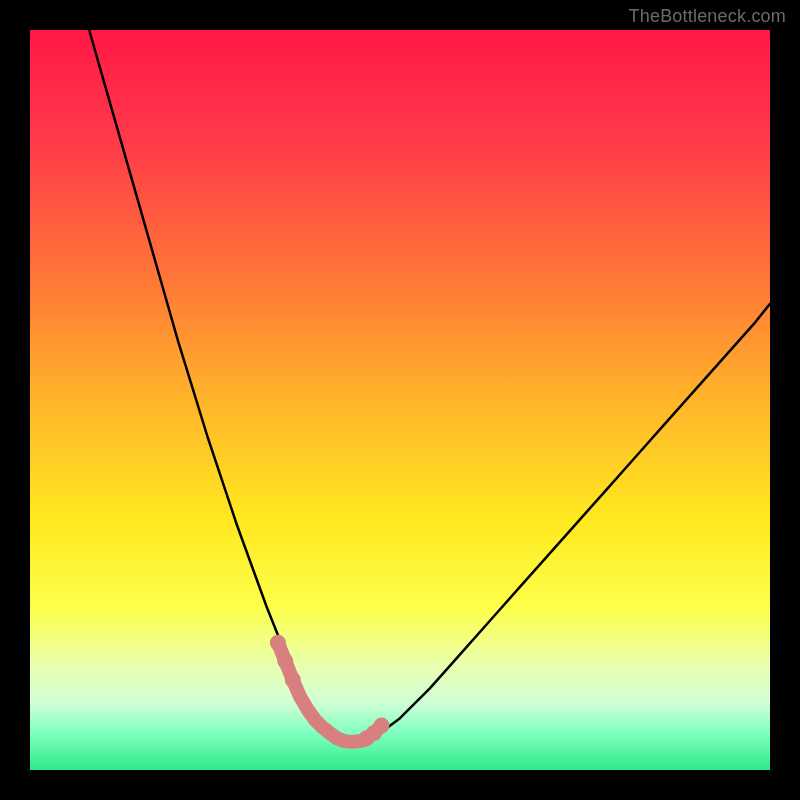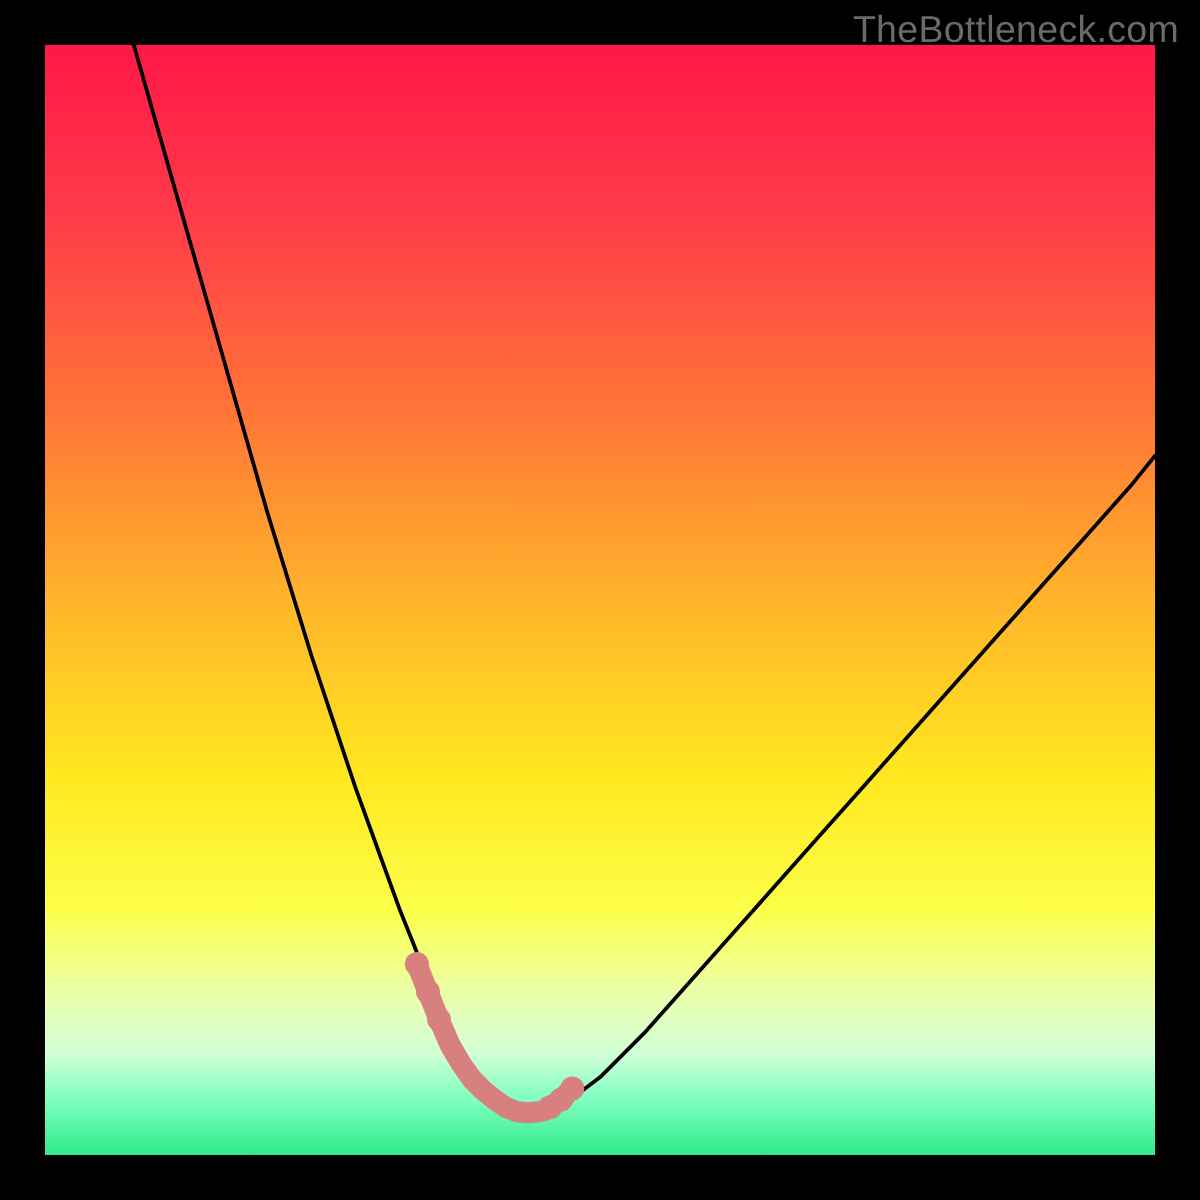--- a/index.html
+++ b/index.html
@@ -24,21 +24,21 @@
     top: 30px;
     left: 30px;
     width: 740px;
     height: 740px;
   }
   .watermark {
     position: absolute;
     top: 6px;
     right: 14px;
     color: #6a6a6a;
-    font-size: 25px;
+    font-size: 18px;
     font-weight: 500;
     letter-spacing: 0.2px;
     pointer-events: none;
   }
 </style>
 </head>
 <body>
 
 <div class="frame">
   <div class="watermark">TheBottleneck.com</div>

